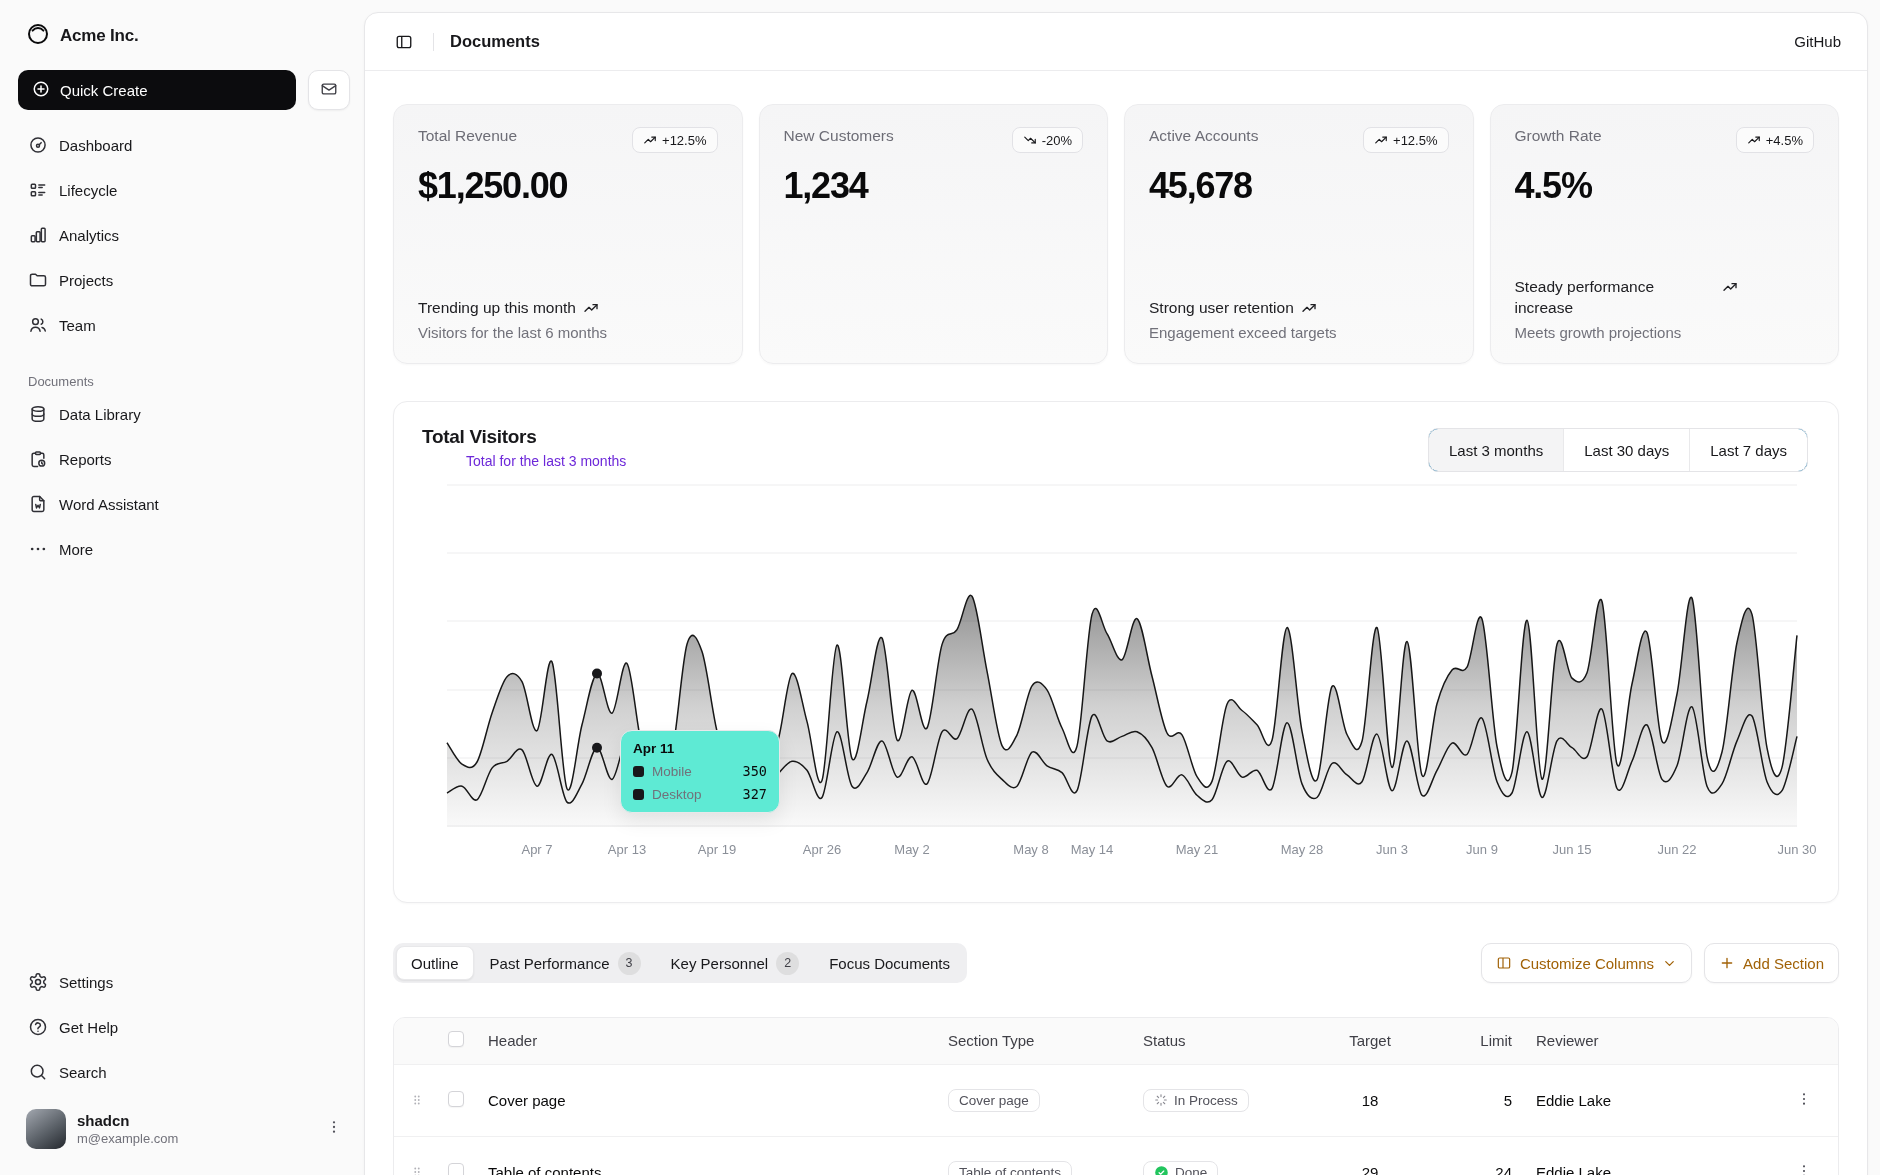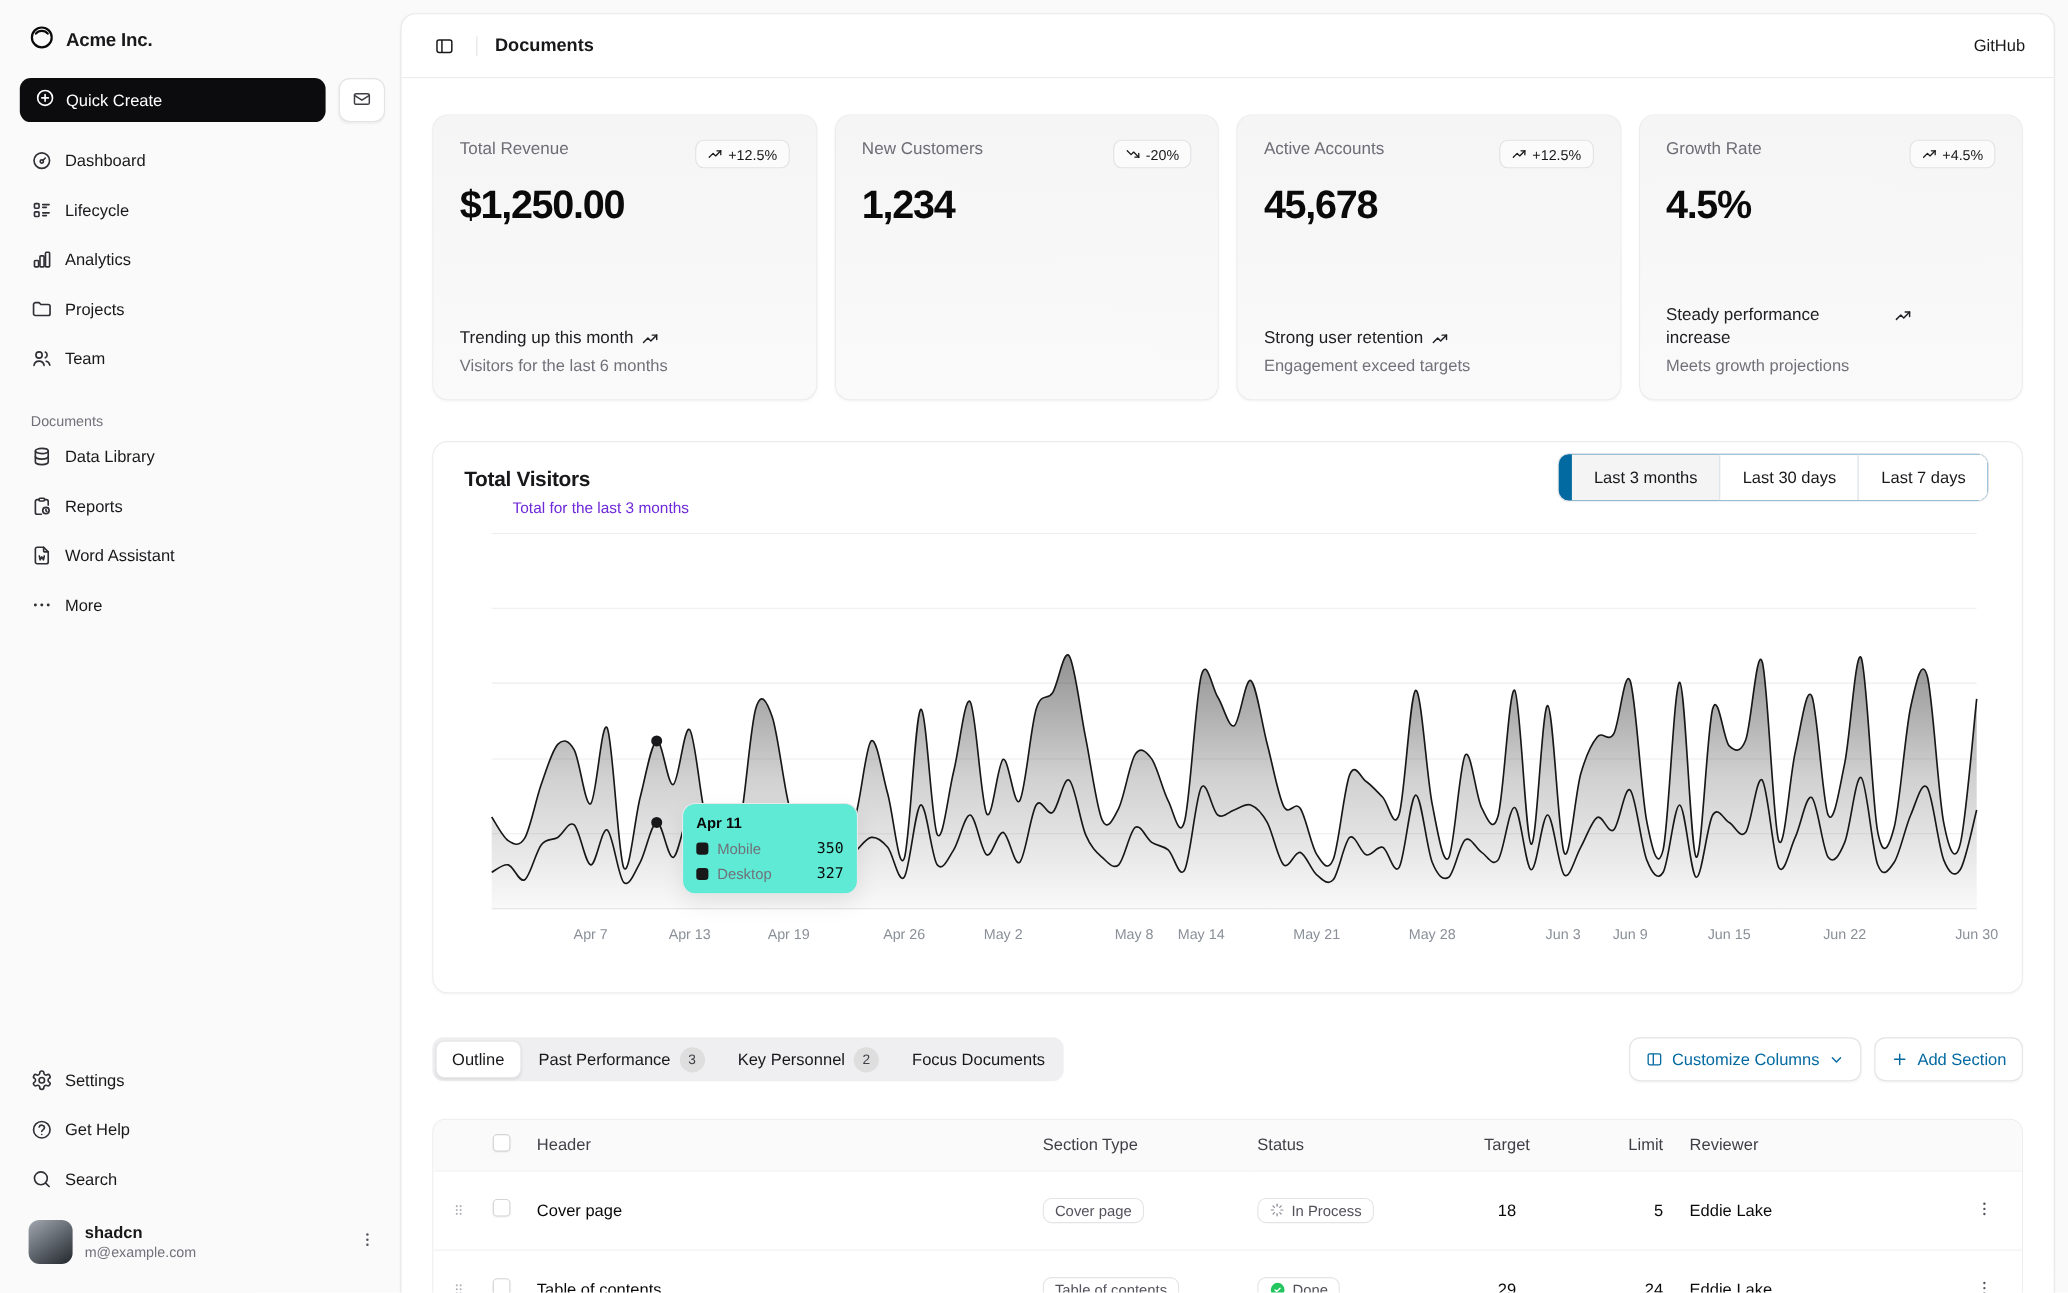--- a/index.html
+++ b/index.html
@@ -63,22 +63,22 @@
   .foot-1 > span { max-width:200px; }
   .foot-1 svg { margin-top:3px; flex:0 0 auto; }
   .foot-2 { margin-top:6px; font-size:15px; color:#71717a; }
 
   
   .chart-card { position:relative; margin:37px 28px 0; border:1px solid #ececee; border-radius:14px;
                 background:#fff; padding:24px 0 40px; box-shadow:0 1px 2px rgba(0,0,0,.03); }
   .chart-head { padding:0 28px; }
   .chart-title { font-size:19px; font-weight:700; letter-spacing:-0.3px; }
   .chart-sub { margin-top:5px; font-size:14px; color:#6d28d9;margin-left:44px; }
-  .range-toggle { position:absolute; top:10px; right:30px; display:flex; border:1px solid #e4e4e7;
-                  border-radius:10px; overflow:hidden; background:#0369a1;padding-left:12px; }
+  .range-toggle { position:absolute; top:26px; right:30px; display:flex; border:1px solid #e4e4e7;
+                  border-radius:10px; overflow:hidden; background:#0369a1; }
   .seg { height:42px; display:flex; align-items:center; padding:0 20px; font-size:15px; color:#18181b;
          background:#fff; border:none; border-left:1px solid #e9e9eb; cursor:pointer; font-family:inherit; }
   .seg:first-child { border-left:none; }
   .seg.active { background:#f4f4f5; }
   .chart-body { position:relative; margin:9px 41px 0 53px; height:360px; }
   .chart-svg { position:absolute; inset:0; overflow:visible; }
   .xlabels { position:relative; margin:4px 41px 0 53px; height:20px; }
   .xlabels span { position:absolute; top:0; transform:translateX(-50%); font-size:13px; color:#8a8f98; white-space:nowrap; }
   .chart-tooltip { position:absolute; left:173px; top:252px; width:160px; background:#5eead4;
                    border:1px solid #e8e8ea; border-radius:12px; padding:10px 12px;
@@ -92,21 +92,21 @@
   
   .toolbar { margin:40px 28px 0; display:flex; align-items:center; justify-content:space-between; }
   .tabs { display:flex; gap:2px; background:#efeff1; border-radius:10px; padding:3px; height:40px; align-items:center; }
   .tab { height:34px; display:flex; align-items:center; gap:8px; padding:0 14px; border-radius:8px; border:none;
          background:transparent; font-size:15px; color:#18181b; cursor:pointer; font-family:inherit; white-space:nowrap; }
   .tab.active { background:#fff; box-shadow:0 1px 2px rgba(0,0,0,.07); border:1px solid #e8e8ea; font-weight:500; }
   .tab-badge { min-width:23px; height:23px; border-radius:999px; background:#dededf; color:#3f3f46;
                font-size:12.5px; display:flex; align-items:center; justify-content:center; padding:0 6px; }
   .toolbar-actions { display:flex; gap:12px; }
   .btn-outline { height:40px; display:flex; align-items:center; gap:8px; padding:0 14px; border:1px solid #e4e4e7;
-                 border-radius:10px; background:#fff; font-size:15px; color:#0369a1; cursor:pointer;
+                 border-radius:10px; background:#fff; font-size:15px; color:#a16207; cursor:pointer;
                  font-family:inherit; box-shadow:0 1px 2px rgba(0,0,0,.04); }
 
   
   .table-wrap { margin:34px 28px 0; border:1px solid #ececee; border-radius:12px; overflow:hidden; }
   table { width:100%; border-collapse:collapse; }
   thead tr { background:#fafafa; height:46px; }
   th { text-align:left; font-size:15px; font-weight:400; color:#3f3f46; padding:0 8px; }
   tbody tr { height:72px; border-top:1px solid #f0f0f1; background:#fff; }
   td { font-size:15px; color:#0a0a0b; padding:0 8px; }
   .col-drag { width:46px; } .col-check { width:40px; } .col-type { width:195px; } .col-status { width:185px; }
@@ -442,21 +442,21 @@
       <div class="xlabels" id="xlabels">
           <span style="left: 90px;">Apr 7</span>
           <span style="left: 180px;">Apr 13</span>
           <span style="left: 270px;">Apr 19</span>
           <span style="left: 375px;">Apr 26</span>
           <span style="left: 465px;">May 2</span>
           <span style="left: 584px;">May 8</span>
           <span style="left: 645px;">May 14</span>
           <span style="left: 750px;">May 21</span>
           <span style="left: 855px;">May 28</span>
-          <span style="left: 974px;">Jun 3</span>
+          <span style="left: 945px;">Jun 3</span>
           <span style="left: 1035px;">Jun 9</span>
           <span style="left: 1125px;">Jun 15</span>
           <span style="left: 1230px;">Jun 22</span>
           <span style="left: 1350px;">Jun 30</span>
         </div>
     </section>
 
     <div class="toolbar">
       <div class="tabs">
         <button class="tab active">

